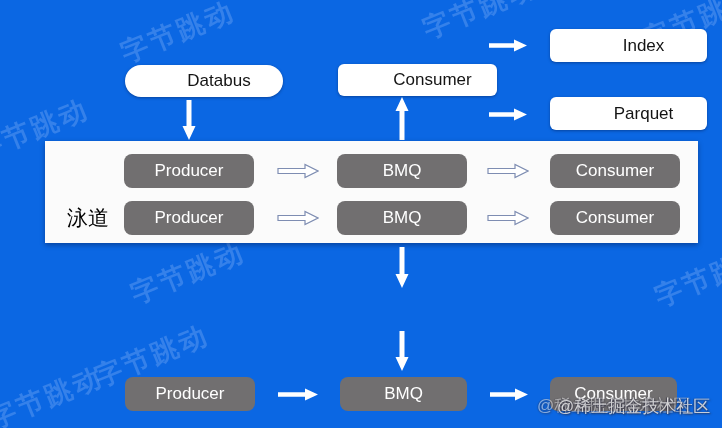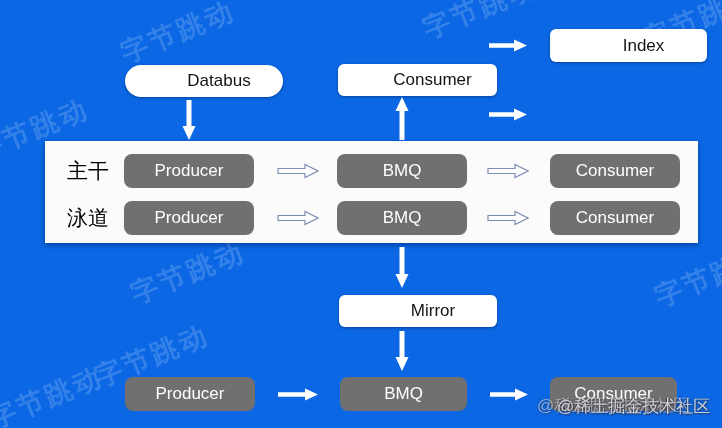--- a/index.html
+++ b/index.html
@@ -74,39 +74,39 @@
   <span class="wm" style="left:640px;top:0px;">字节跳动</span>
   <span class="wm" style="left:-28px;top:112px;">字节跳动</span>
   <span class="wm" style="left:128px;top:255px;">字节跳动</span>
   <span class="wm" style="left:652px;top:258px;">字节跳动</span>
   <span class="wm" style="left:-14px;top:380px;">字节跳动</span>
   <span class="wm" style="left:92px;top:338px;">字节跳动</span>
 
   <div class="wbox" style="left:125px;top:65px;width:128px;height:32px;border-radius:16px;">Databus</div>
   <div class="wbox" style="left:338px;top:64px;width:129px;height:32px;">Consumer</div>
   <div class="wbox" style="left:550px;top:29px;width:127px;height:33px;">Index</div>
+  <div class="wbox" style="left:550px;top:97px;width:127px;height:33px;">Parquet</div>
 
   <svg class="arrow" style="left:182px;top:100px;" width="14" height="40" viewBox="0 0 14 40">
     <path d="M4.5 0 H9.5 V26 H13.5 L7 40 L0.5 26 H4.5 Z" fill="#ffffff"></path>
   </svg>
 
   <svg class="arrow" style="left:395px;top:97px;" width="14" height="43" viewBox="0 0 14 43">
     <path d="M7 0 L13.5 14 H9.5 V43 H4.5 V14 H0.5 Z" fill="#ffffff"></path>
   </svg>
 
   <svg class="arrow" style="left:489px;top:39px;" width="38" height="13" viewBox="0 0 38 13">
     <path d="M0 4.2 H25 V0.5 L38 6.5 L25 12.5 V8.8 H0 Z" fill="#ffffff"></path>
   </svg>
   <svg class="arrow" style="left:489px;top:108px;" width="38" height="13" viewBox="0 0 38 13">
     <path d="M0 4.2 H25 V0.5 L38 6.5 L25 12.5 V8.8 H0 Z" fill="#ffffff"></path>
   </svg>
 
   <div class="band"></div>
 
-  <div class="lane-label" style="left:63px;top:154px;">主干</div>
   <div class="lane-label" style="left:63px;top:201px;">泳道</div>
 
   <div class="gbox" style="left:124px;top:154px;width:130px;height:34px;">Producer</div>
   <div class="gbox" style="left:337px;top:154px;width:130px;height:34px;">BMQ</div>
   <div class="gbox" style="left:550px;top:154px;width:130px;height:34px;">Consumer</div>
 
   <div class="gbox" style="left:124px;top:201px;width:130px;height:34px;">Producer</div>
   <div class="gbox" style="left:337px;top:201px;width:130px;height:34px;">BMQ</div>
   <div class="gbox" style="left:550px;top:201px;width:130px;height:34px;">Consumer</div>
 
@@ -120,21 +120,20 @@
     <path d="M1 5.5 H28 V1.5 L41 8 L28 14.5 V10.5 H1 Z" fill="#ffffff" stroke="#7e8db2" stroke-width="1.2"></path>
   </svg>
   <svg class="arrow" style="left:487px;top:210px;" width="42" height="16" viewBox="0 0 42 16">
     <path d="M1 5.5 H28 V1.5 L41 8 L28 14.5 V10.5 H1 Z" fill="#ffffff" stroke="#7e8db2" stroke-width="1.2"></path>
   </svg>
 
   <svg class="arrow" style="left:395px;top:247px;" width="14" height="41" viewBox="0 0 14 41">
     <path d="M4.5 0 H9.5 V27 H13.5 L7 41 L0.5 27 H4.5 Z" fill="#ffffff"></path>
   </svg>
 
-  <div class="wbox" style="left:339px;top:295px;width:128px;height:32px;">Mirror</div>
 
   <svg class="arrow" style="left:395px;top:331px;" width="14" height="40" viewBox="0 0 14 40">
     <path d="M4.5 0 H9.5 V26 H13.5 L7 40 L0.5 26 H4.5 Z" fill="#ffffff"></path>
   </svg>
 
   <div class="gbox" style="left:125px;top:377px;width:130px;height:34px;">Producer</div>
   <div class="gbox" style="left:340px;top:377px;width:127px;height:34px;">BMQ</div>
   <div class="gbox" style="left:550px;top:377px;width:127px;height:34px;">Consumer</div>
 
   <svg class="arrow" style="left:278px;top:388px;" width="40" height="13" viewBox="0 0 40 13">

